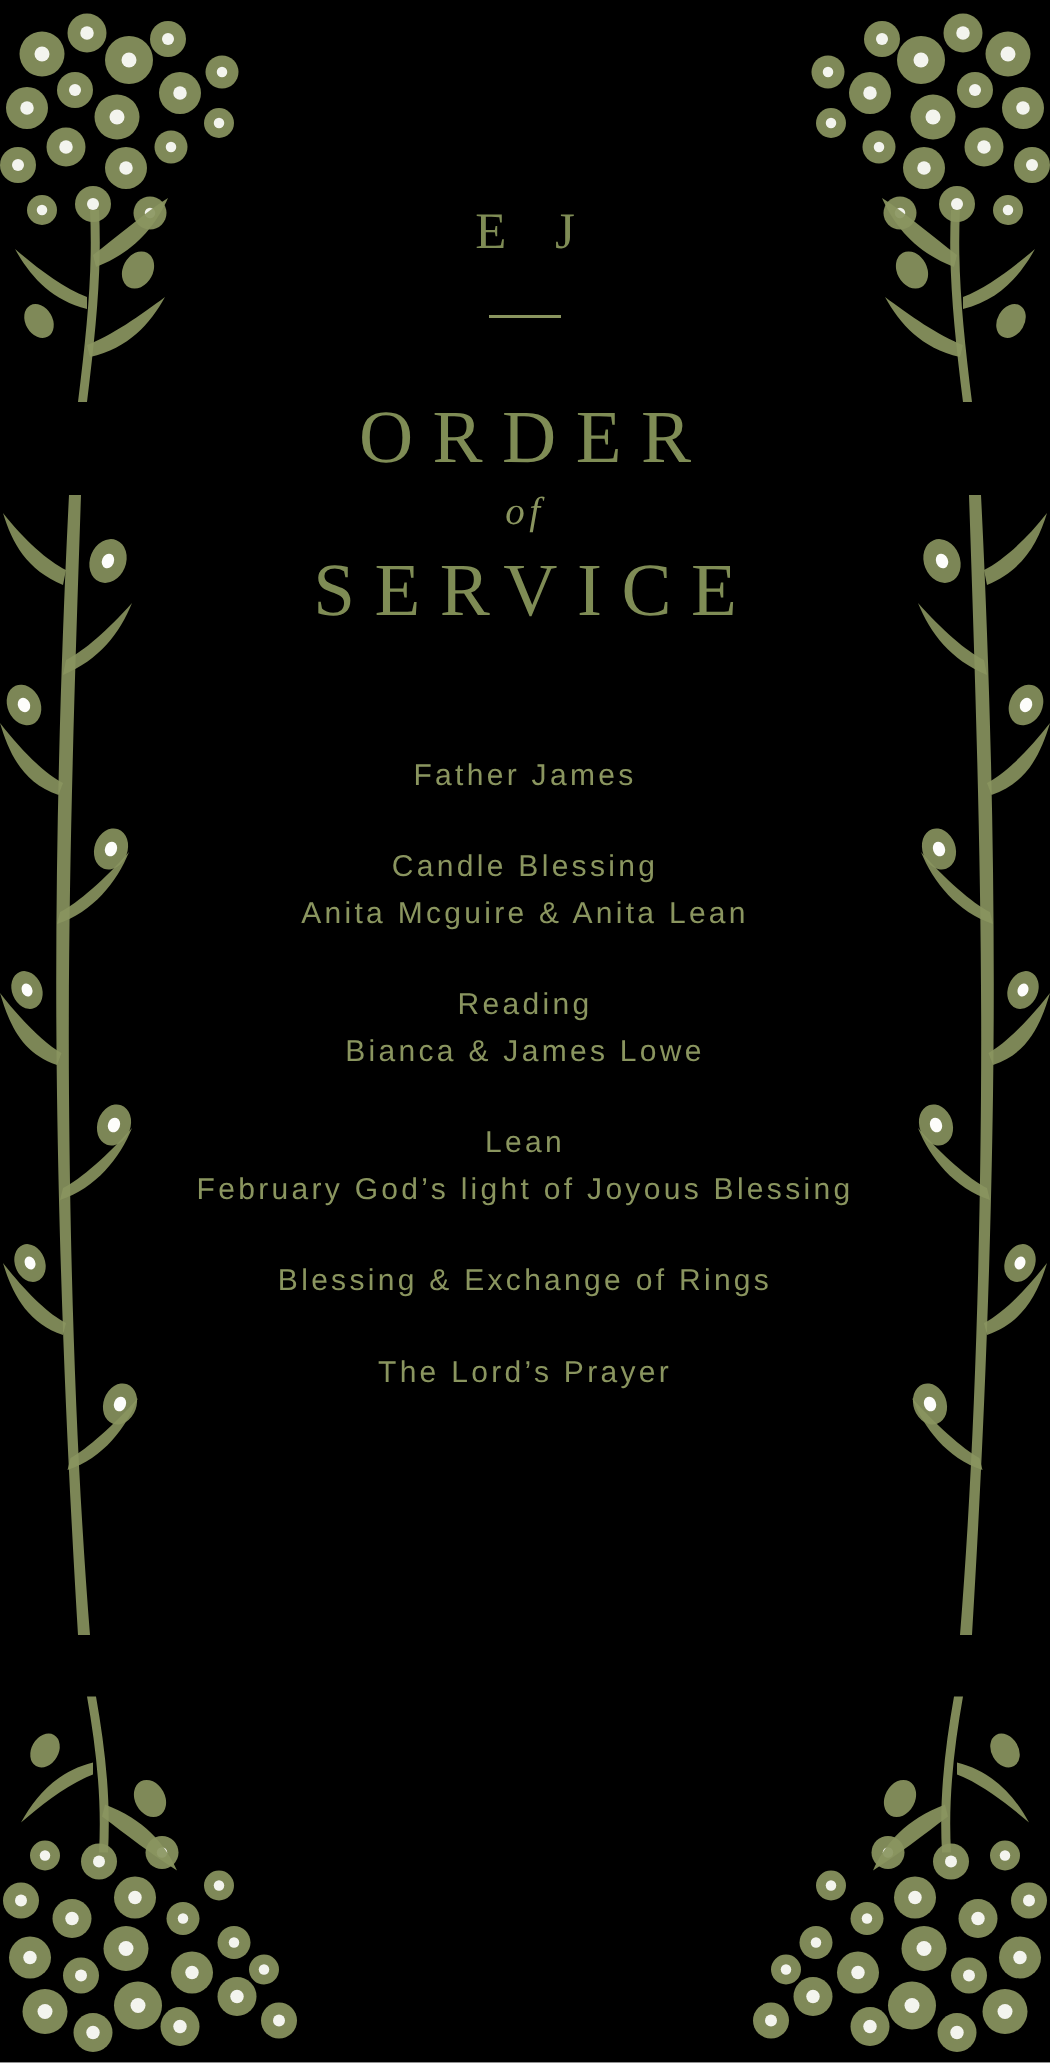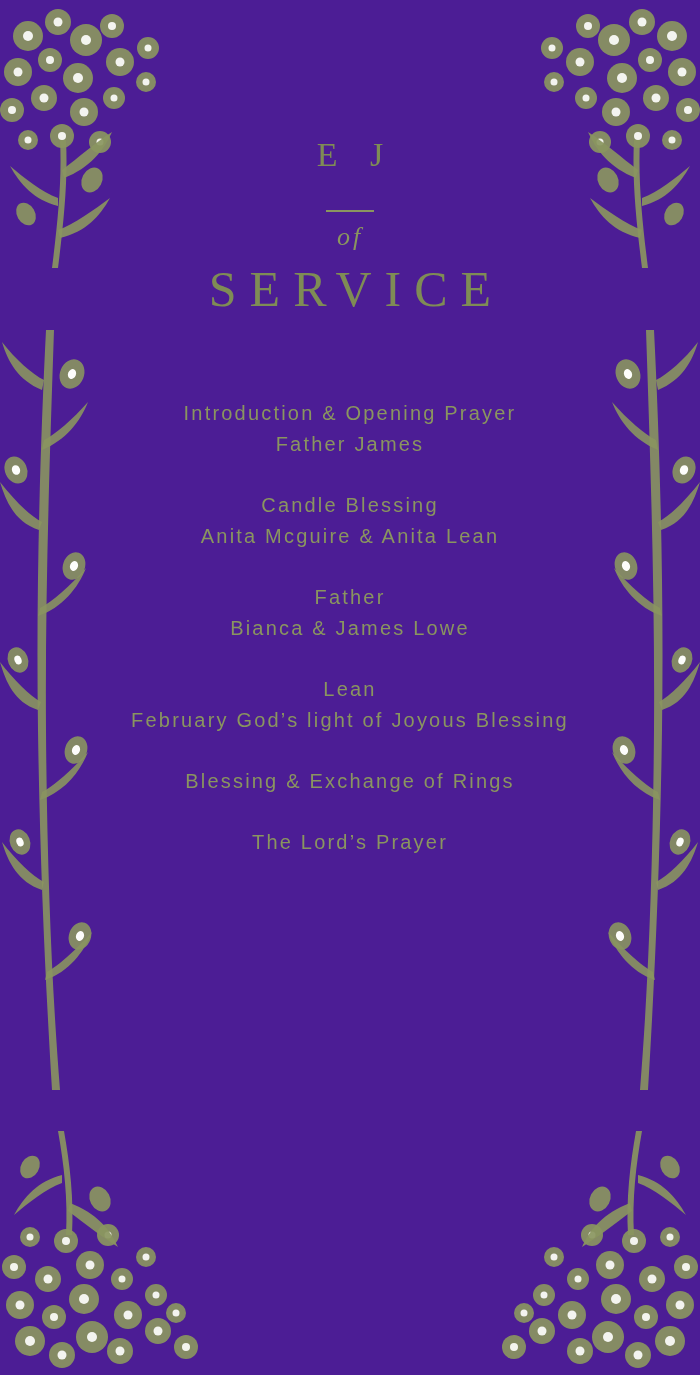--- a/index.html
+++ b/index.html
@@ -7,21 +7,21 @@
     padding: 0;
     background: #ffffff;
   }
   body {
     font-family: "Liberation Serif", serif;
   }
   .card {
     position: relative;
     width: 700px;
     height: 1375px;
-    background: #4c1d95;
+    background: #000000;
     overflow: hidden;
   }
   .floral {
     position: absolute;
     pointer-events: none;
   }
   .floral svg { display: block; }
 
   .fl-tl { top: 0; left: 0; }
   .fl-tr { top: 0; right: 0; }
@@ -390,37 +390,37 @@
         <path d="M62 200 C 38 194, 24 178, 14 160 C 28 172, 46 186, 62 192 Z"></path>
         <ellipse cx="100" cy="176" rx="10" ry="13" transform="rotate(28 100 176)"></ellipse>
         <ellipse cx="30" cy="208" rx="9" ry="12" transform="rotate(-30 30 208)"></ellipse>
       </g>
     </svg>
   </div>
 
   <div class="content">
     <div class="monogram">E J</div>
     <div class="divider"></div>
+    <div class="title-line1">ORDER</div>
     <div class="title-of">of</div>
     <div class="title-line2">SERVICE</div>
 
     <div class="schedule">
 
       <div class="item">
-        <div class="item-line">Introduction &amp; Opening Prayer</div>
         <div class="item-line">Father James</div>
       </div>
 
       <div class="item">
         <div class="item-line">Candle Blessing</div>
         <div class="item-line">Anita Mcguire &amp; Anita Lean</div>
       </div>
 
       <div class="item">
-        <div class="item-line">Father</div>
+        <div class="item-line">Reading</div>
         <div class="item-line">Bianca &amp; James Lowe</div>
       </div>
 
       <div class="item">
         <div class="item-line">Lean</div>
         <div class="item-line">February God’s light of Joyous Blessing</div>
       </div>
 
       <div class="item">
         <div class="item-line">Blessing &amp; Exchange of Rings</div>

